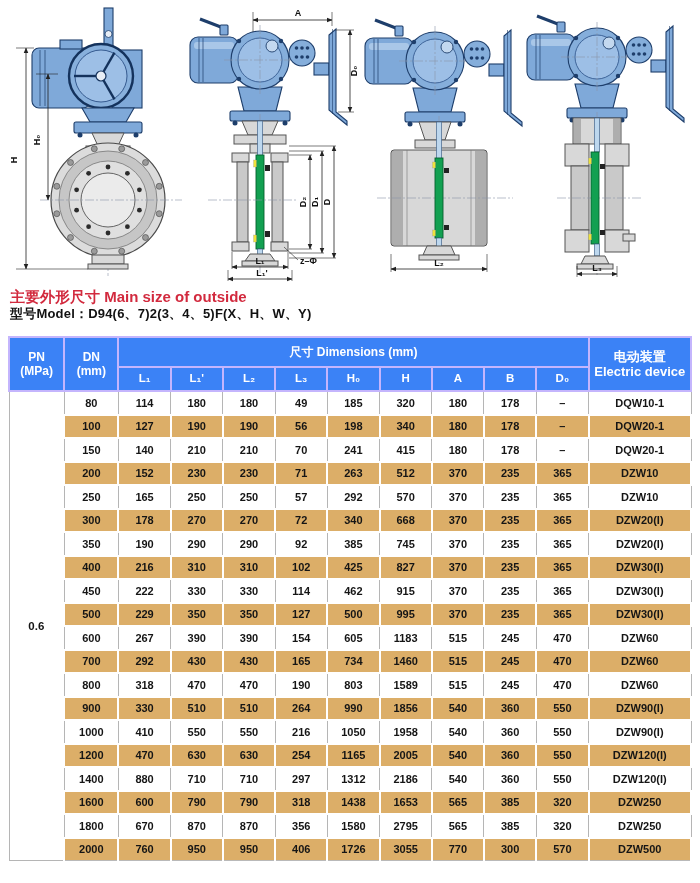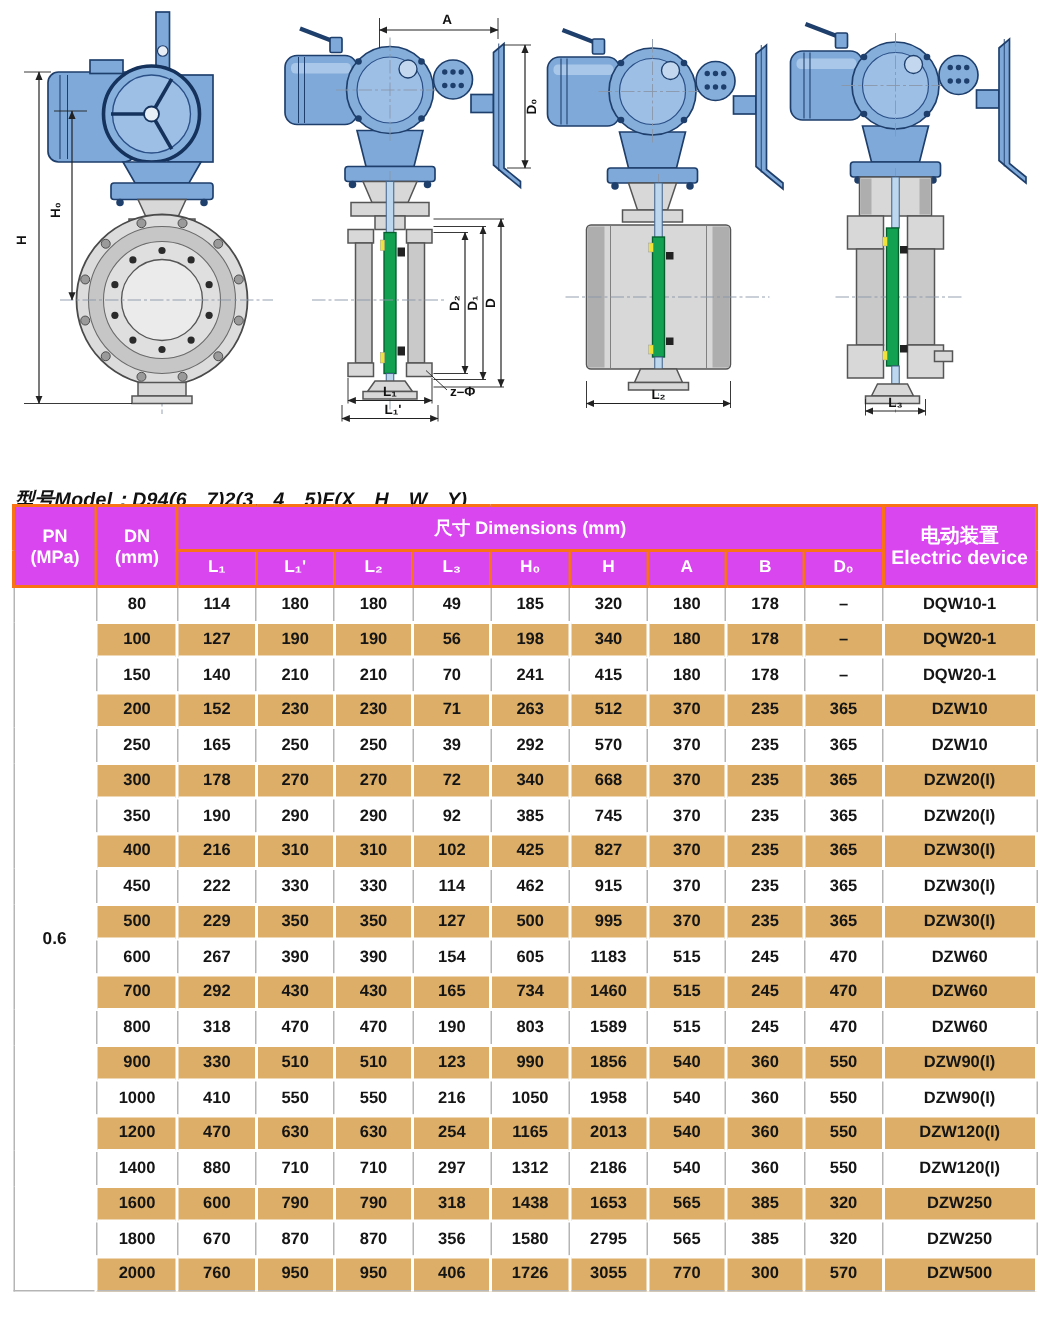--- a/index.html
+++ b/index.html
@@ -24,32 +24,32 @@
   .dim    { stroke:#222; stroke-width:0.8; fill:none; }
   .tick   { stroke:#222; stroke-width:0.6; fill:none; }
   .cl     { stroke:#8a96a8; stroke-width:0.6; stroke-dasharray:9 2 2 2; fill:none; }
   .dimtext { font-size:9px; fill:#111; font-weight:bold; font-family:"Liberation Sans",sans-serif; }
 
   .title {
     position:absolute; left:10px; top:288px;
     color:#d22a3e; font-size:15px; font-weight:bold;
   }
   .model {
-    position:absolute; left:10px; top:324px;
-    color:#111; font-size:13px; font-weight:bold; letter-spacing:0.2px;font-style:italic;
+    position:absolute; left:10px; top:305px;
+    color:#111; font-size:13px; font-weight:bold; letter-spacing:0.2px;
   }
 
   table.spec {
     position:absolute; left:8px; top:336px; width:684px;
     border-collapse:collapse; table-layout:fixed;
     border:1px solid #b9b9b9;
   }
   table.spec th {
-    background:#d946ef; color:#fff; font-weight:bold;
-    border:2px solid #f97316; white-space:pre-line; line-height:1.18;
+    background:#3b82f6; color:#fff; font-weight:bold;
+    border:2px solid #c4b5fd; white-space:pre-line; line-height:1.18;
     padding:1px 0; font-size:12px; text-align:center;
   }
   table.spec thead tr.h1 th { height:26px; }
   table.spec thead tr.h2 th { height:20px; font-size:11.5px; }
   table.spec td {
     text-align:center; font-size:11px; font-weight:bold; color:#151515;
     height:21.5px; border-top:2px solid #fff; padding:0;
   }
   table.spec tbody tr:nth-child(odd) td { background:#ffffff; border-left:1px solid #b5b5b5; border-right:1px solid #b5b5b5; }
   table.spec tbody tr:nth-child(even) td { background:#dcae68; border-left:2px solid #fff; border-right:2px solid #fff; }
@@ -314,20 +314,21 @@
       <rect x="50" y="258" width="36" height="5" class="gray"></rect>
     </g>
     <g>
       <line x1="50" y1="260" x2="50" y2="271" class="tick"></line>
       <line x1="90" y1="260" x2="90" y2="271" class="tick"></line>
       <line x1="50" y1="268" x2="90" y2="268" class="dim" marker-start="url(#ar4)" marker-end="url(#ar4)"></line>
       <text class="dimtext" text-anchor="middle" x="70" y="265">L₃</text>
     </g>
   </svg>
 
+  <div class="title">主要外形尺寸 Main size of outside</div>
   <div class="model">型号Model：D94(6、7)2(3、4、5)F(X、H、W、Y)</div>
 
   <table class="spec">
     <colgroup>
       <col style="width:55px">
         <col style="width:54px">
       <col style="width:52px">
         <col style="width:52px">
         <col style="width:52px">
         <col style="width:52px">
@@ -412,21 +413,21 @@
           <td>370</td>
           <td>235</td>
           <td>365</td>
           <td>DZW10</td>
         </tr>
         <tr>
           <td>250</td>
           <td>165</td>
           <td>250</td>
           <td>250</td>
-          <td>39</td>
+          <td>57</td>
           <td>292</td>
           <td>570</td>
           <td>370</td>
           <td>235</td>
           <td>365</td>
           <td>DZW10</td>
         </tr>
         <tr>
           <td>300</td>
           <td>178</td>
@@ -529,21 +530,21 @@
           <td>515</td>
           <td>245</td>
           <td>470</td>
           <td>DZW60</td>
         </tr>
         <tr>
           <td>900</td>
           <td>330</td>
           <td>510</td>
           <td>510</td>
-          <td>123</td>
+          <td>264</td>
           <td>990</td>
           <td>1856</td>
           <td>540</td>
           <td>360</td>
           <td>550</td>
           <td>DZW90(I)</td>
         </tr>
         <tr>
           <td>1000</td>
           <td>410</td>
@@ -557,21 +558,21 @@
           <td>550</td>
           <td>DZW90(I)</td>
         </tr>
         <tr>
           <td>1200</td>
           <td>470</td>
           <td>630</td>
           <td>630</td>
           <td>254</td>
           <td>1165</td>
-          <td>2013</td>
+          <td>2005</td>
           <td>540</td>
           <td>360</td>
           <td>550</td>
           <td>DZW120(I)</td>
         </tr>
         <tr>
           <td>1400</td>
           <td>880</td>
           <td>710</td>
           <td>710</td>

